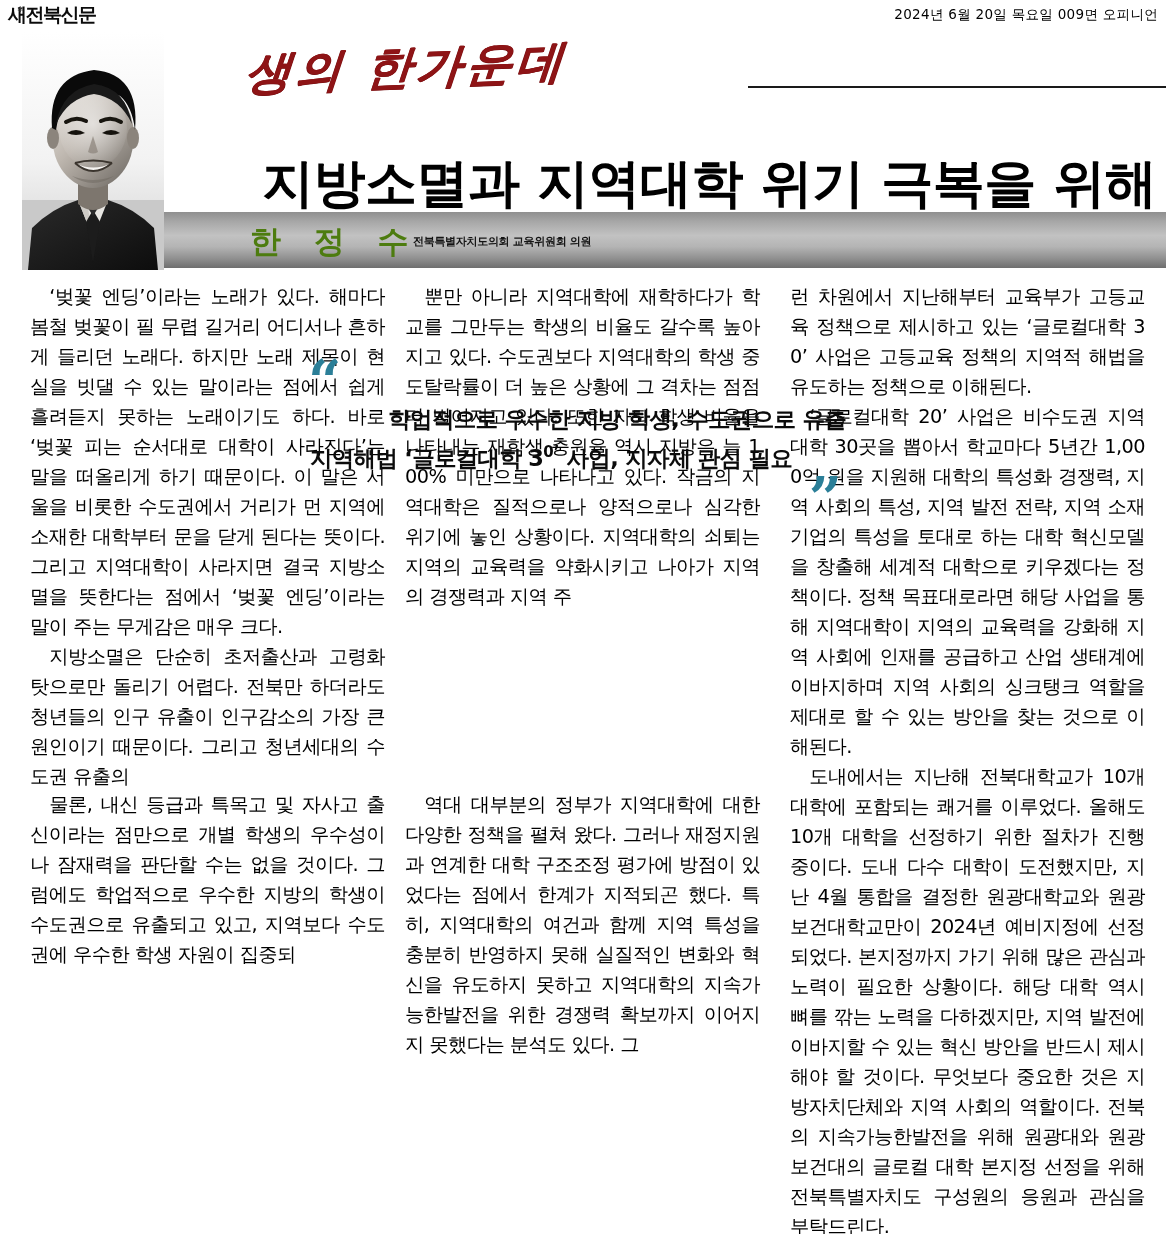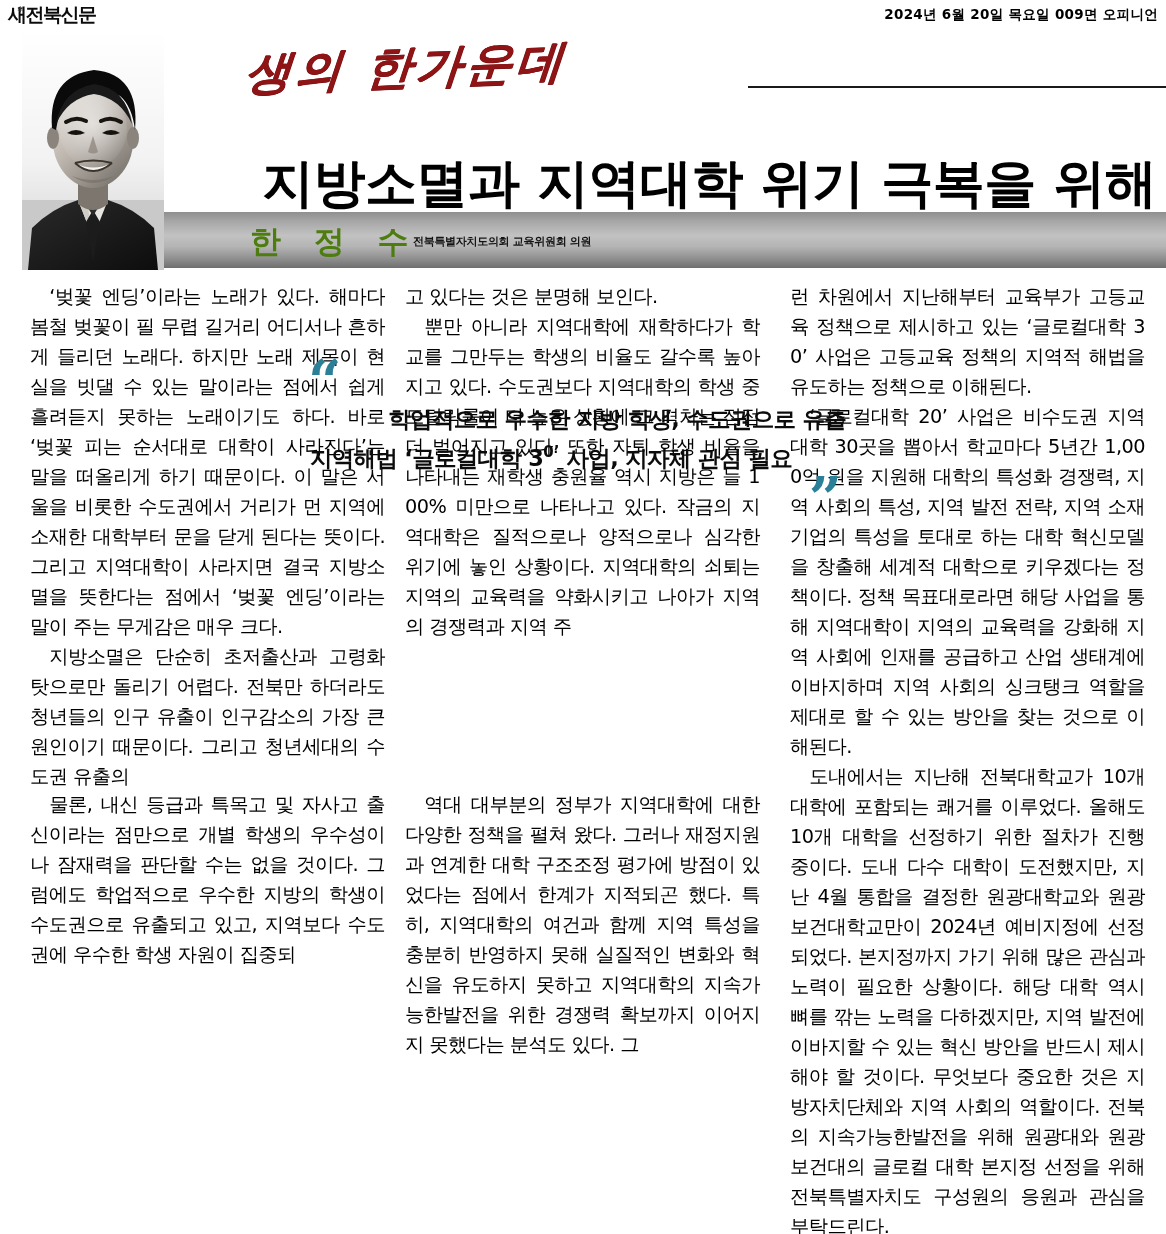--- a/index.html
+++ b/index.html
@@ -38,21 +38,21 @@
     left: 9px; top: -4px;
     font-size: 8px;
     color: #333;
     letter-spacing: 0;
     transform: scaleX(0.9);
   }
   .masthead-date {
     position: absolute;
     right: 8px; top: 6px;
     font-size: 13.5px;
-    font-weight: bold;
+    font-weight: normal;
     letter-spacing: 0.3px;
     color: #000;
     white-space: nowrap;
   }
 
   
   .portrait {
     position: absolute;
     left: 22px; top: 32px;
     width: 142px;
@@ -287,21 +287,20 @@
 <div class="byline-affil">전북특별자치도의회 교육위원회 의원</div>
 
 <div class="article">
 
   <div class="colblock col-1-top">
     <p>‘벚꽃 엔딩’이라는 노래가 있다. 해마다 봄철 벚꽃이 필 무렵 길거리 어디서나 흔하게 들리던 노래다. 하지만 노래 제목이 현실을 빗댈 수 있는 말이라는 점에서 쉽게 흘려듣지 못하는 노래이기도 하다. 바로 ‘벚꽃 피는 순서대로 대학이 사라진다’는 말을 떠올리게 하기 때문이다. 이 말은 서울을 비롯한 수도권에서 거리가 먼 지역에 소재한 대학부터 문을 닫게 된다는 뜻이다. 그리고 지역대학이 사라지면 결국 지방소멸을 뜻한다는 점에서 ‘벚꽃 엔딩’이라는 말이 주는 무게감은 매우 크다.</p>
     <p>지방소멸은 단순히 초저출산과 고령화 탓으로만 돌리기 어렵다. 전북만 하더라도 청년들의 인구 유출이 인구감소의 가장 큰 원인이기 때문이다. 그리고 청년세대의 수도권 유출의</p>
   </div>
 
   <div class="colblock col-2-top">
-    <p class="noindent">고 있다는 것은 분명해 보인다.</p>
     <p>뿐만 아니라 지역대학에 재학하다가 학교를 그만두는 학생의 비율도 갈수록 높아지고 있다. 수도권보다 지역대학의 학생 중도탈락률이 더 높은 상황에 그 격차는 점점 더 벌어지고 있다. 또한 자퇴 학생 비율을 나타내는 재학생 충원율 역시 지방은 늘 100% 미만으로 나타나고 있다. 작금의 지역대학은 질적으로나 양적으로나 심각한 위기에 놓인 상황이다. 지역대학의 쇠퇴는 지역의 교육력을 약화시키고 나아가 지역의 경쟁력과 지역 주</p>
   </div>
 
   <div class="colblock col-1-bot">
     <p>물론, 내신 등급과 특목고 및 자사고 출신이라는 점만으로 개별 학생의 우수성이나 잠재력을 판단할 수는 없을 것이다. 그럼에도 학업적으로 우수한 지방의 학생이 수도권으로 유출되고 있고, 지역보다 수도권에 우수한 학생 자원이 집중되</p>
   </div>
 
   <div class="colblock col-2-bot">
     <p>역대 대부분의 정부가 지역대학에 대한 다양한 정책을 펼쳐 왔다. 그러나 재정지원과 연계한 대학 구조조정 평가에 방점이 있었다는 점에서 한계가 지적되곤 했다. 특히, 지역대학의 여건과 함께 지역 특성을 충분히 반영하지 못해 실질적인 변화와 혁신을 유도하지 못하고 지역대학의 지속가능한발전을 위한 경쟁력 확보까지 이어지지 못했다는 분석도 있다. 그</p>
   </div>

